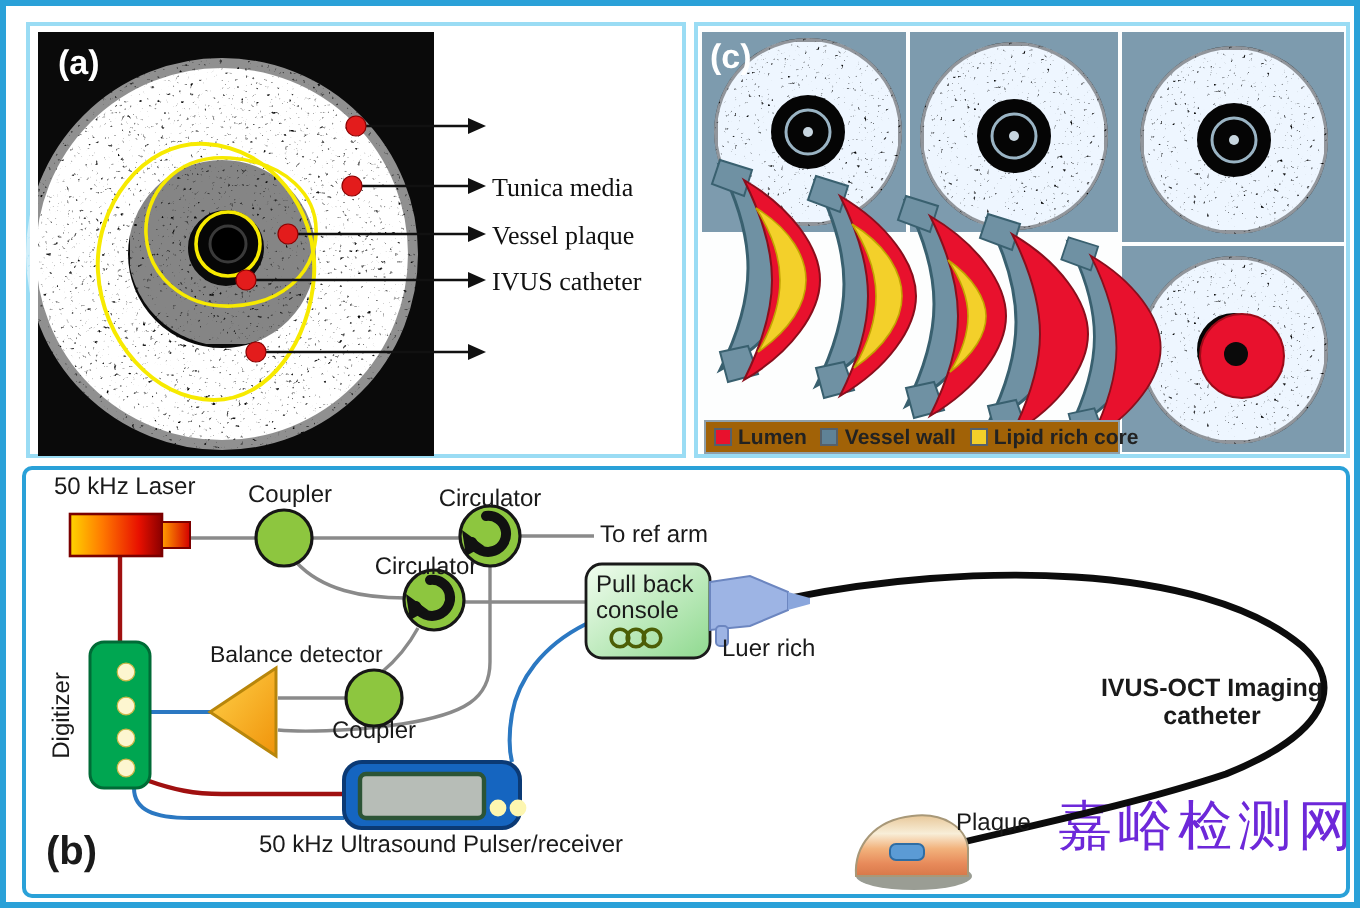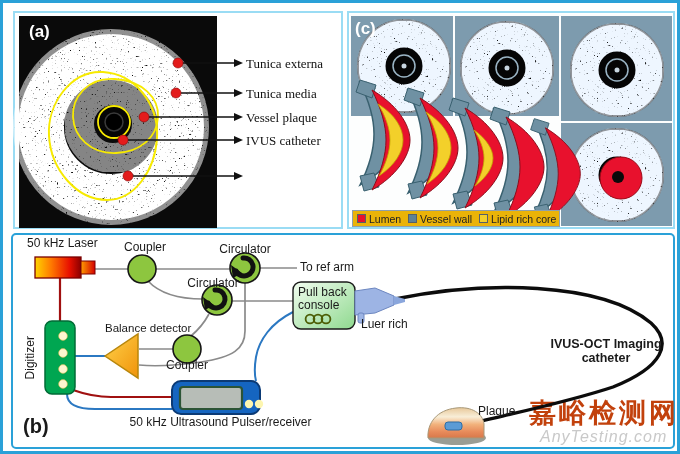--- a/index.html
+++ b/index.html
@@ -8,26 +8,26 @@
     font-family:"Liberation Sans",sans-serif;}
   .panel{position:absolute;box-sizing:border-box;background:#fff;}
   #panel-a{left:10px;top:8px;width:330px;height:218px;border:2px solid #9adcf4;}
   #panel-c{left:344px;top:8px;width:328px;height:218px;border:2px solid #9adcf4;}
   #panel-b{left:8px;top:230px;width:664px;height:216px;border:2px solid #2aa1d8;border-radius:5px;}
   .tagline{position:absolute;font-weight:bold;font-size:17px;color:#fff;z-index:5;}
   .abs{position:absolute;}
   .ann{position:absolute;left:231px;font-family:"Liberation Serif",serif;font-size:13px;color:#111;line-height:1.25;z-index:4;}
   .blab{position:absolute;font-size:12px;color:#1a1a1a;line-height:1.12;z-index:4;}
   .ctr{text-align:center;}
-  #legend{position:absolute;left:3px;top:197px;width:208px;height:17px;background:#eab308;
+  #legend{position:absolute;left:3px;top:197px;width:208px;height:17px;background:#a16207;
     border:1px solid #8fa0ab;display:flex;align-items:center;gap:7px;padding:0 4px;
-    font-size:10.5px;color:#222;z-index:6;box-sizing:border-box;}
+    font-size:10.5px;color:#222;z-index:6;box-sizing:border-box;font-weight:bold;}
   .lg-item{display:flex;align-items:center;gap:3px;white-space:nowrap;}
   .sq{width:9px;height:9px;display:inline-block;border:1px solid #55606a;box-sizing:border-box;}
-  #wm-cn{position:absolute;left:516px;top:160px;font-size:27px;font-weight:bold;color:#c2410c;
+  #wm-cn{position:absolute;left:516px;top:160px;font-size:27px;font-weight:normal;color:#6d28d9;
     letter-spacing:3px;z-index:1;white-space:nowrap;}
   #wm-en{position:absolute;left:527px;top:193px;font-size:16px;font-style:italic;color:#c9c9c9;
     z-index:1;letter-spacing:1px;}
   svg{position:absolute;overflow:visible;}
 </style>
 </head>
 <body>
 
 <div id="canvas">
 
@@ -66,21 +66,20 @@
       </g>
       <g fill="#e31c1c" stroke="#8d0000" stroke-width="0.6">
         <circle cx="163" cy="50" r="5"></circle>
         <circle cx="161" cy="80" r="5"></circle>
         <circle cx="129" cy="104" r="5"></circle>
         <circle cx="108" cy="127" r="5"></circle>
         <circle cx="113" cy="163" r="5"></circle>
       </g>
     </svg>
     <div class="tagline" style="left:14px;top:9px;">(a)</div>
-    <div class="ann" style="top:43px;">Tunica externa</div>
     <div class="ann" style="top:73px;">Tunica media</div>
     <div class="ann" style="top:97px;">Vessel plaque</div>
     <div class="ann" style="top:120px;">IVUS catheter</div>
   </div>
 
   <div id="panel-c" class="panel">
     <svg class="abs" style="left:1px;top:1px;" width="322" height="212">
       <defs>
         <filter id="spkC" x="-20%" y="-20%" width="140%" height="140%">
           <feTurbulence type="fractalNoise" baseFrequency="0.6" numOctaves="2" seed="11" result="n"></feTurbulence>
@@ -151,21 +150,20 @@
       </div>
       <div class="lg-item">
         <span class="sq" style="background:#f3d02a"></span>
         <span>Lipid rich core</span>
       </div>
     </div>
   </div>
 
   <div id="panel-b" class="panel">
     <div id="wm-cn">嘉峪检测网</div>
-    <div id="wm-en">AnyTesting.com</div>
 
     <svg class="abs" style="left:0;top:0;z-index:2;" width="660" height="212">
       <defs>
         <linearGradient id="gLaser" x1="0" y1="0" x2="1" y2="0">
           <stop offset="0" stop-color="#ffd400"></stop>
             <stop offset="0.35" stop-color="#ff7a00"></stop>
           <stop offset="0.75" stop-color="#e81000"></stop>
             <stop offset="1" stop-color="#8a0000"></stop>
         </linearGradient>
         <linearGradient id="gLaser2" x1="0" y1="0" x2="1" y2="0">

